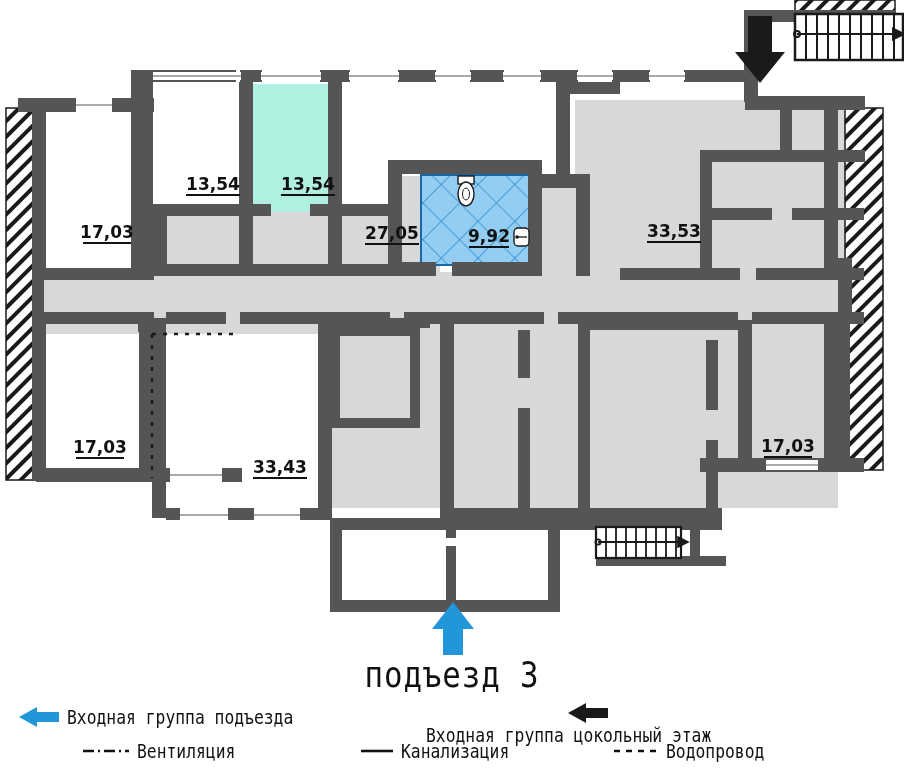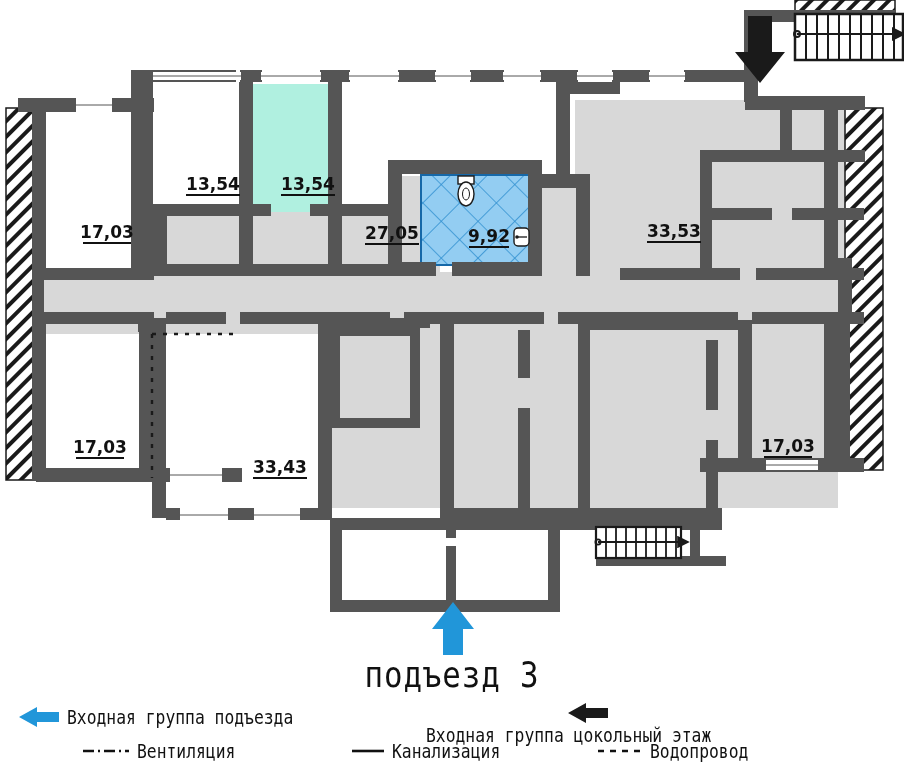--- a/index.html
+++ b/index.html
@@ -337,27 +337,27 @@
     </div>
   </div>
 
   <div class="legend legrow2">
     <div class="cell" style="left:82px;top:0;height:28px;justify-content:flex-end;">
       <svg class="sym" width="48" height="12" viewBox="0 0 48 12">
         <line x1="1" y1="6" x2="47" y2="6" stroke="#111" stroke-width="2.4" stroke-dasharray="11 4 2 4"></line>
       </svg>
       <span class="lgtxt">Вентиляция</span>
     </div>
-    <div class="cell" style="left:351px;top:0;height:28px;">
+    <div class="cell" style="left:360px;top:0;height:28px;">
       <svg class="sym" width="34" height="12" viewBox="0 0 34 12">
         <line x1="1" y1="6" x2="33" y2="6" stroke="#111" stroke-width="2.6"></line>
       </svg>
       <span class="lgtxt">Канализация</span>
     </div>
-    <div class="cell" style="left:597px;top:0;height:28px;">
+    <div class="cell" style="left:613px;top:0;height:28px;">
       <svg class="sym" width="46" height="12" viewBox="0 0 46 12">
         <line x1="1" y1="6" x2="45" y2="6" stroke="#111" stroke-width="2.4" stroke-dasharray="6 6"></line>
       </svg>
       <span class="lgtxt">Водопровод</span>
     </div>
   </div>
 
 </div>
 
 </body></html>

